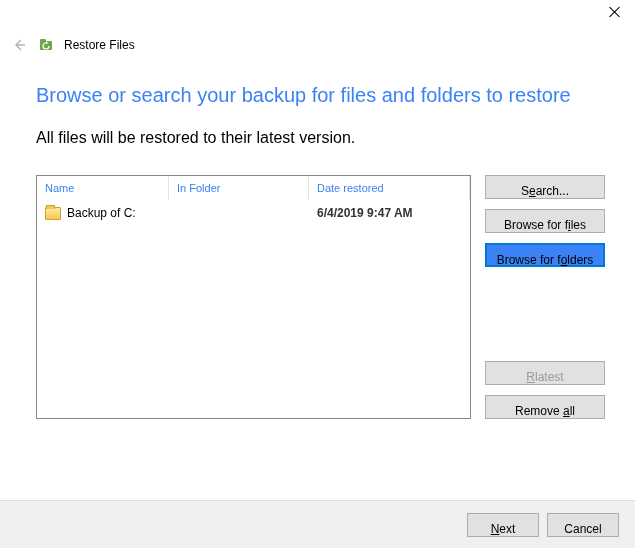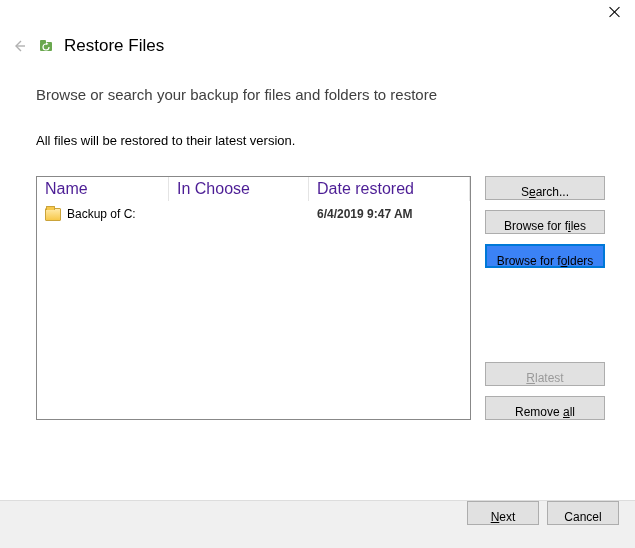--- a/index.html
+++ b/index.html
@@ -47,33 +47,33 @@
   .back-arrow {
     width: 18px; height: 18px;
     color: #888;
     display:flex; align-items:center; justify-content:center;
     cursor: default;
   }
   .app-icon {
     width: 16px; height: 16px;
   }
   .app-title {
-    font-size: 17px;
+    font-size: 12px;
   }
 
   .main {
     padding: 30px 30px 0 36px;
   }
   .headline {
-    color: #404040;
-    font-size: 15px;
+    color: #3b82f6;
+    font-size: 20px;
   }
   .subtext {
-    margin-top: 30px;
-    font-size: 13px;
+    margin-top: 22px;
+    font-size: 16px;
   }
   .link {
     color: #003399;
     text-decoration: underline;
     cursor: pointer;
     display: inline-block;
     margin-top: 2px;
   }
 
   .body-row {
@@ -85,22 +85,22 @@
     flex: 1 1 auto;
     border: 1px solid #888;
     height: 244px;
     background: #fff;
     display: flex;
     flex-direction: column;
   }
   .list-header {
     display: flex;
     height: 24px;
-    font-size: 16px;
-    color: #4c1d95;
+    font-size: 11px;
+    color: #3b82f6;
     align-items: center;
   }
   .list-header .col {
     border-right: 1px solid #e4e4e4;
     padding: 4px 8px;
     height: 100%;
     display:flex; align-items:center;
   }
   .col-name { width: 132px; }
   .col-folder { width: 140px; }
@@ -162,20 +162,21 @@
   .btn .ul { text-decoration: underline; }
 
   .footer {
     position:absolute;
     bottom:0; left:0; right:0;
     height: 48px;
     background: #f0f0f0;
     border-top: 1px solid #ddd;
     display:flex;
     justify-content:flex-end;
+    align-items:center;
     gap: 8px;
     padding-right: 16px;
   }
   .footer .btn { width: 72px; background:#e1e1e1; }
   .spacer-lg { flex:1; }
 </style>
 </head>
 <body>
 
 <div class="titlebar">
@@ -201,21 +202,21 @@
 </div>
 
 <div class="main">
   <div class="headline">Browse or search your backup for files and folders to restore</div>
   <div class="subtext">All files will be restored to their latest version.</div>
 
   <div class="body-row">
     <div class="listbox">
       <div class="list-header">
         <div class="col col-name">Name</div>
-        <div class="col col-folder">In Choose</div>
+        <div class="col col-folder">In Folder</div>
         <div class="col col-date">Date restored</div>
       </div>
       <div class="list-body">
         <div class="list-row">
           <div class="cell cell-name">
             <span class="folder-icon"></span>
             <span>Backup of C:</span>
           </div>
           <div class="cell cell-folder"></div>
           <div class="cell cell-date">6/4/2019 9:47 AM</div>

